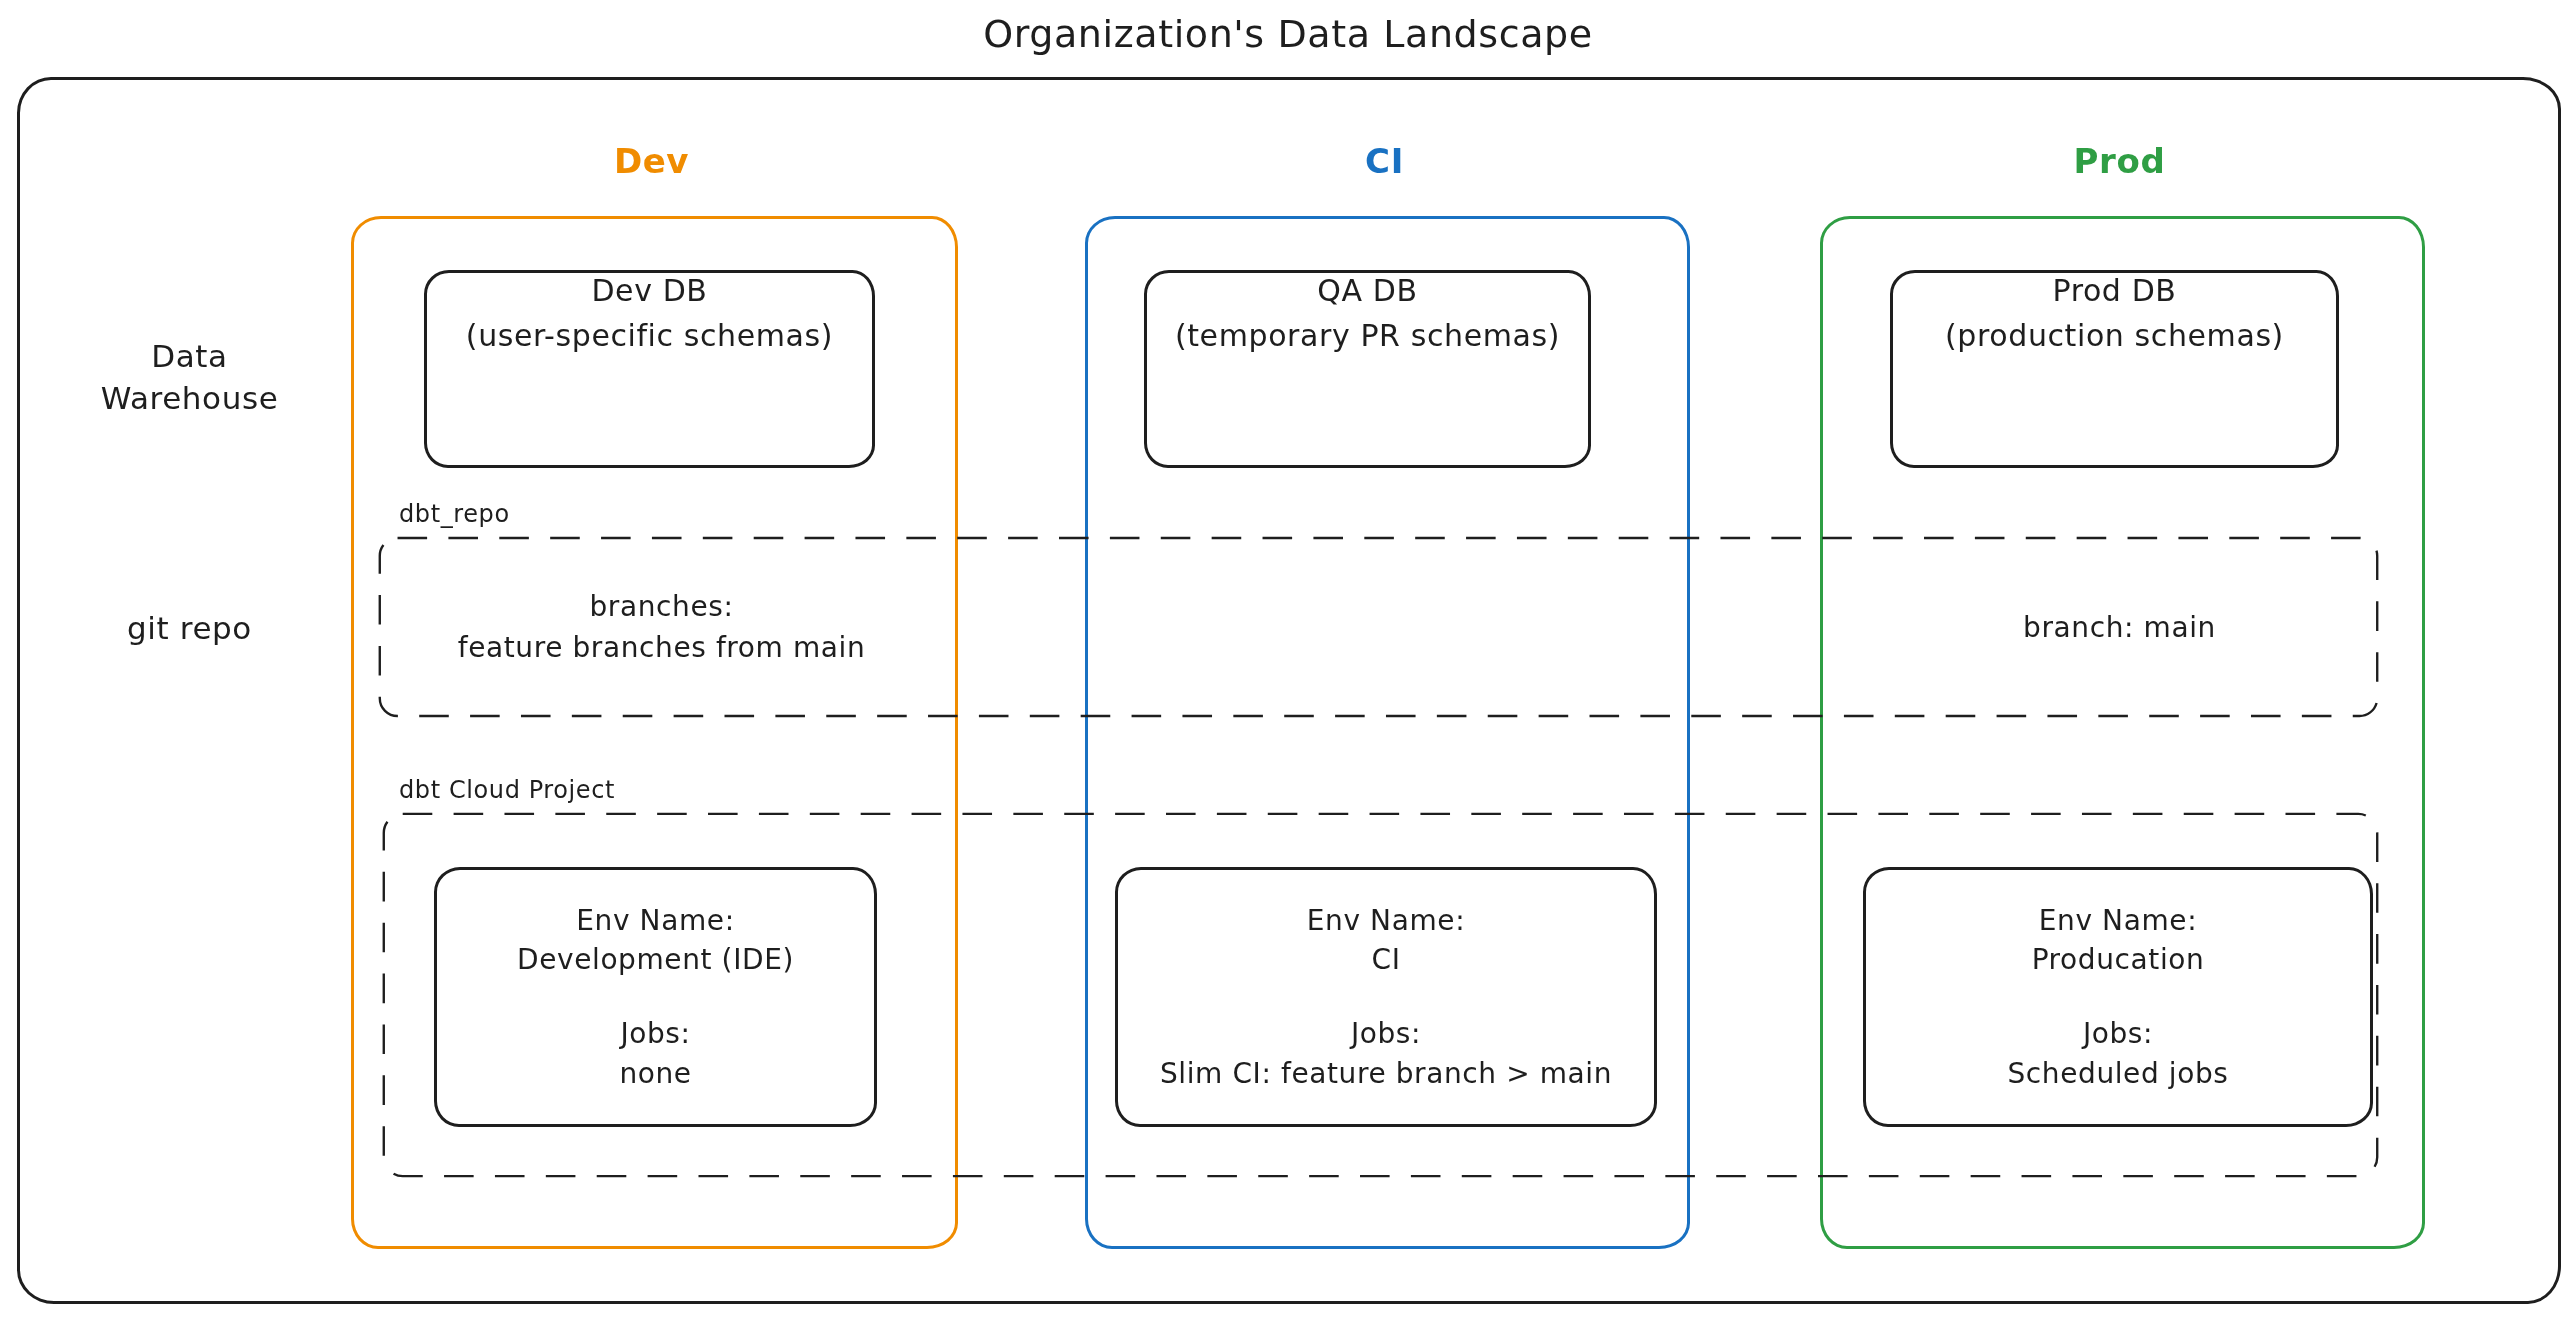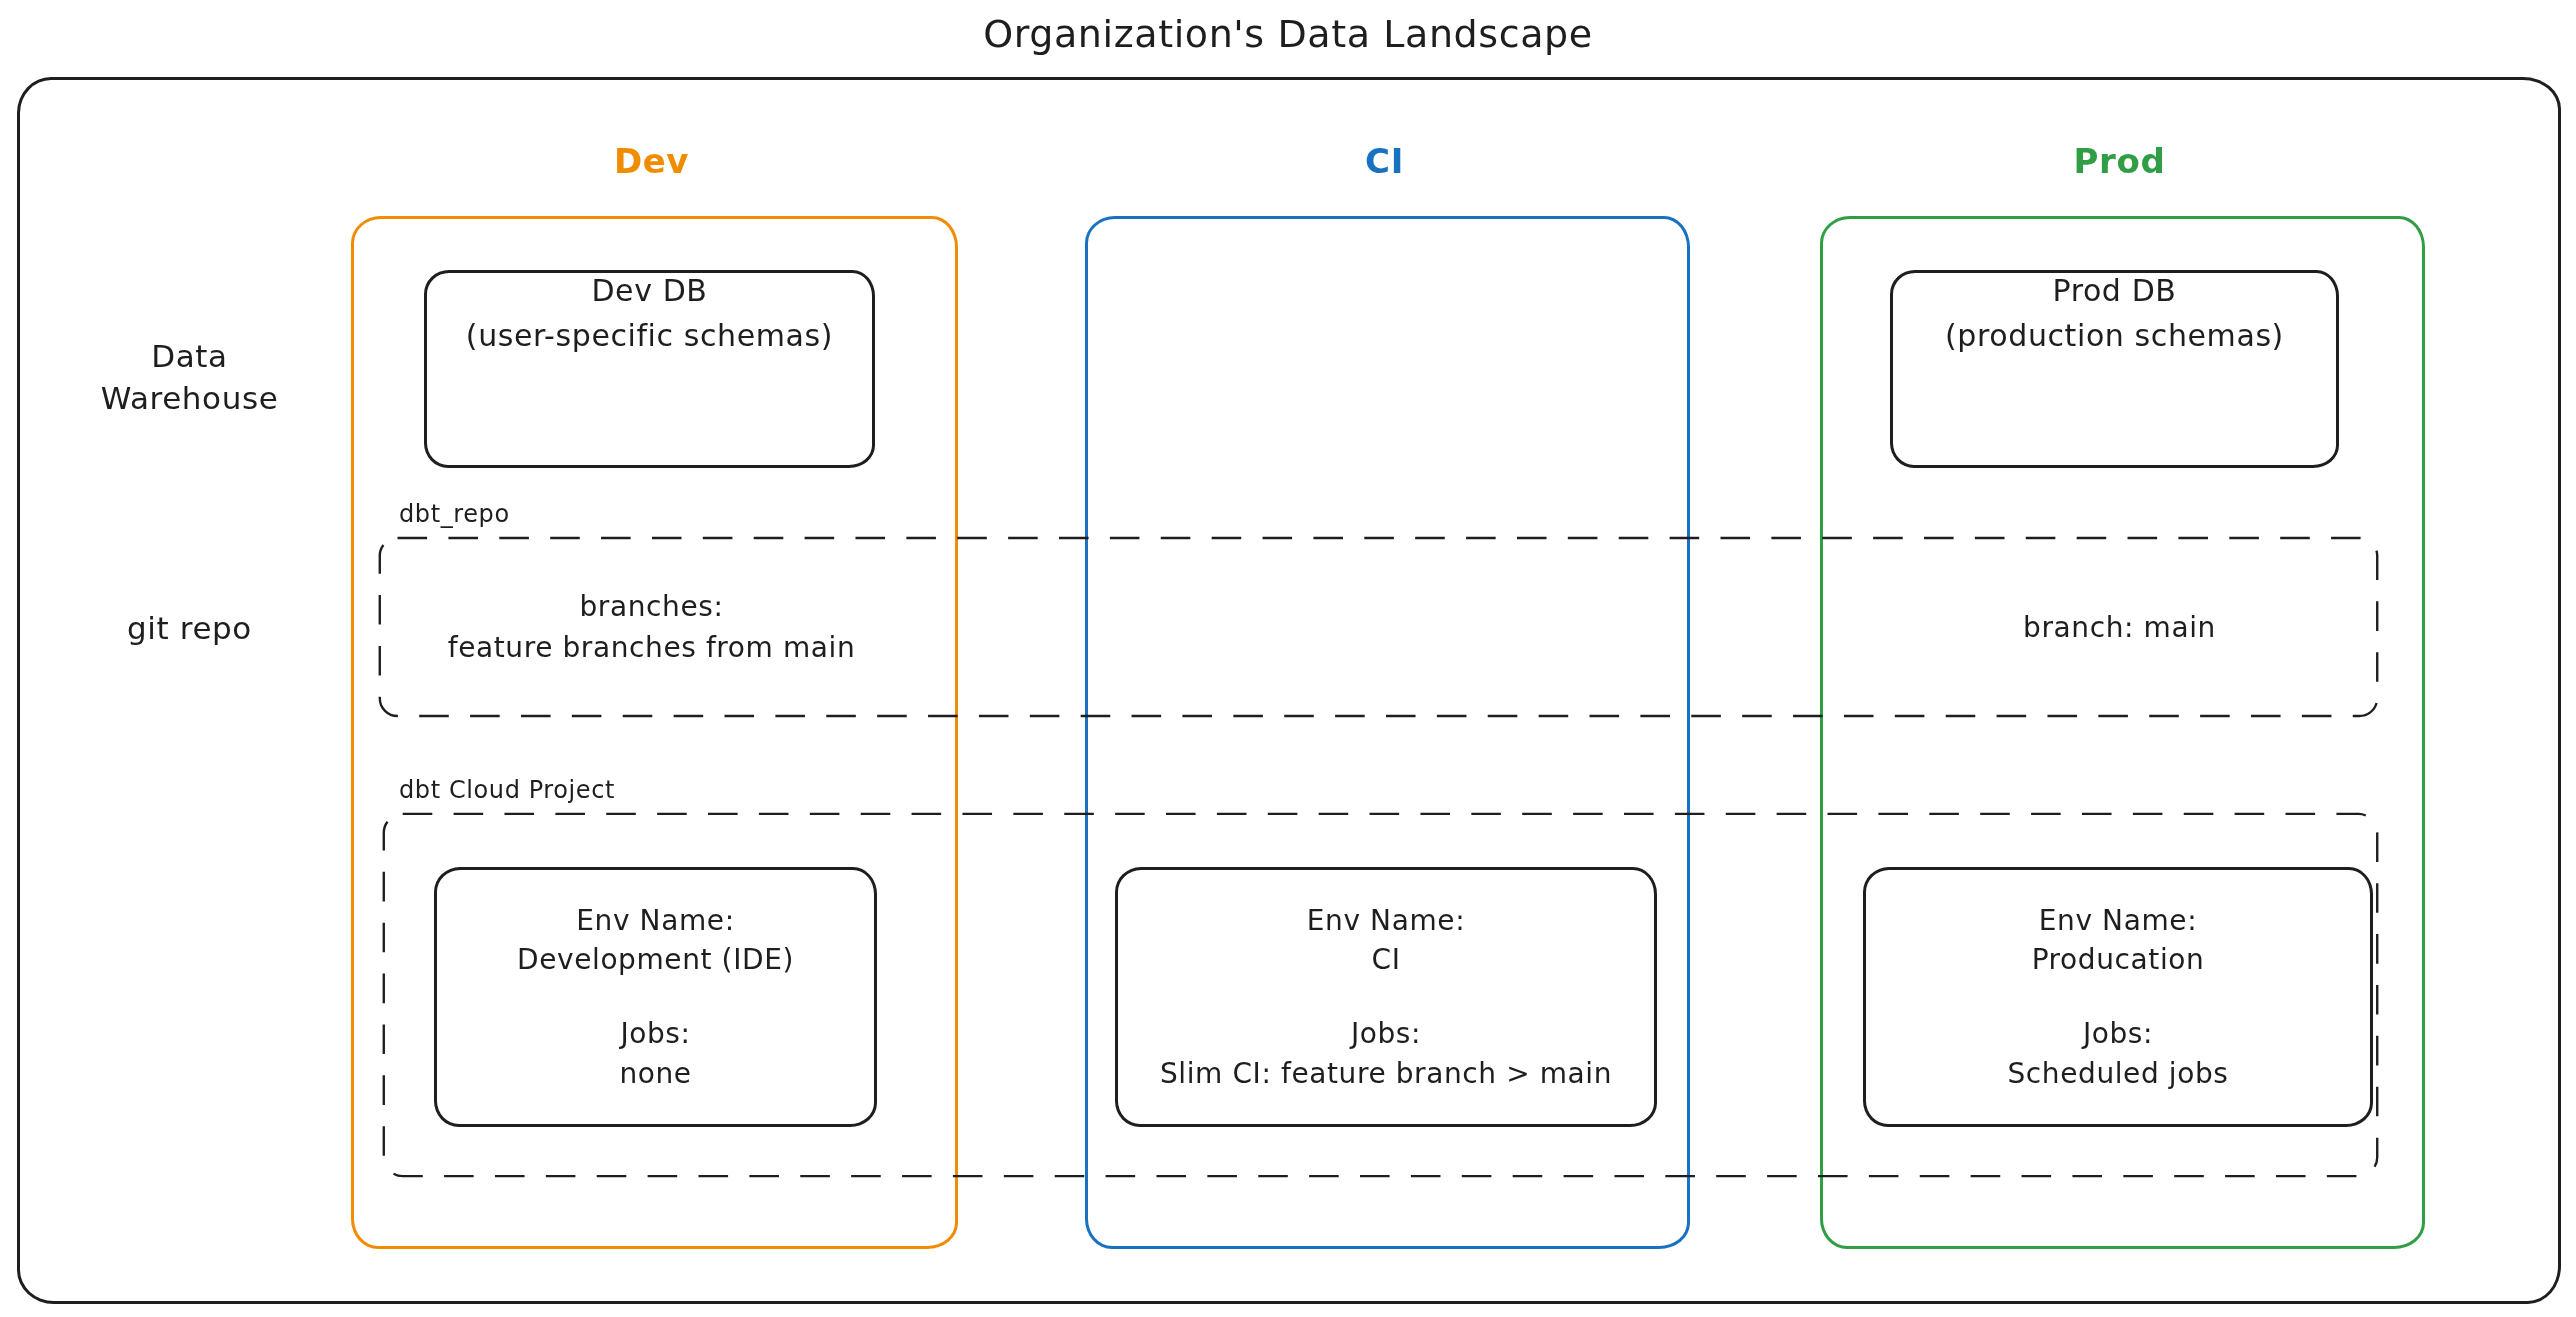--- a/index.html
+++ b/index.html
@@ -87,21 +87,21 @@
   }
   .tag-git{top:500px;}
   .tag-dbt{top:776px;}
 
   .git-cell{
     top:536px;height:182px;
     display:flex;flex-direction:column;justify-content:center;align-items:center;
     row-gap:8.3px;
     font-size:28px;
   }
-  .git-cell.dev{left:351px;width:601px;}
+  .git-cell.dev{left:361px;width:601px;}
   .git-cell.ci{left:1085px;width:599px;}
   .git-cell.prod{left:1820px;width:599px;}
 
   
   .env-box{
     top:867px;height:254px;
     border:3px solid var(--ink);
     border-radius:26px 24px 27px 25px / 25px 27px 24px 26px;
     display:flex;flex-direction:column;justify-content:center;align-items:center;
     font-size:28px;line-height:1.42;
@@ -130,20 +130,24 @@
 
   <div class="abs row-label git">git repo</div>
   <div class="abs row-label warehouse">
     <div>Data</div>
     <div>Warehouse</div>
   </div>
 
   <div class="abs db-box dev">
     <div>Dev DB</div>
     <div>(user-specific schemas)</div>
+  </div>
+  <div class="abs db-box ci">
+    <div>QA DB</div>
+    <div>(temporary PR schemas)</div>
   </div>
   <div class="abs db-box prod">
     <div>Prod DB</div>
     <div>(production schemas)</div>
   </div>
 
   <div class="abs section-tag tag-git">dbt_repo</div>
   <svg class="abs dash-svg" style="left:378px;top:536px;" width="2001" height="182" viewBox="0 0 3382 307">
     <rect x="3" y="3" width="3376" height="301" rx="30" fill="none" stroke="currentColor" stroke-width="4" stroke-dasharray="50 36"></rect>
   </svg>

